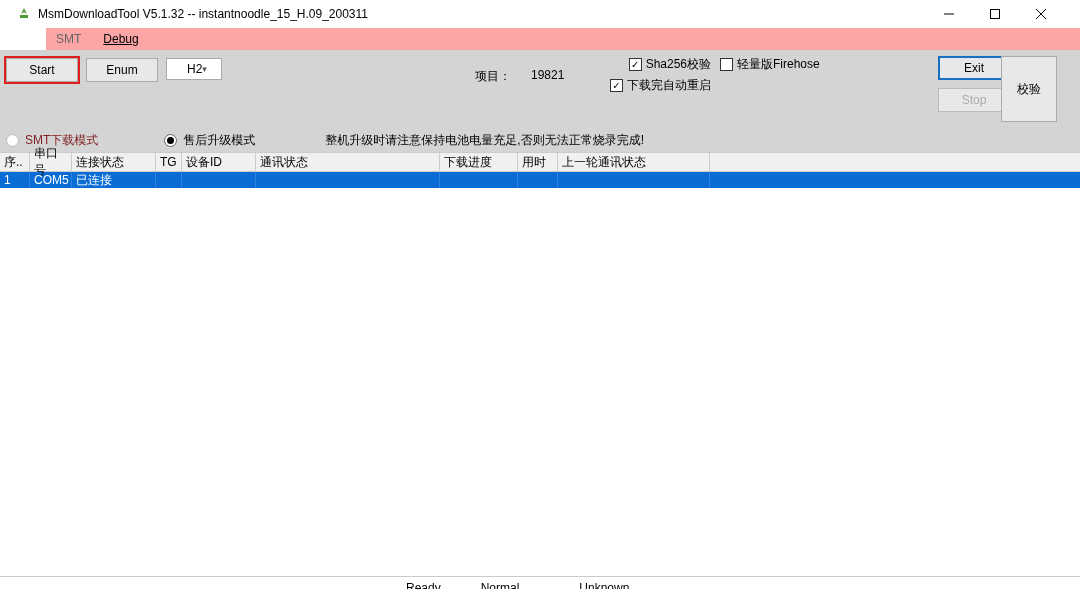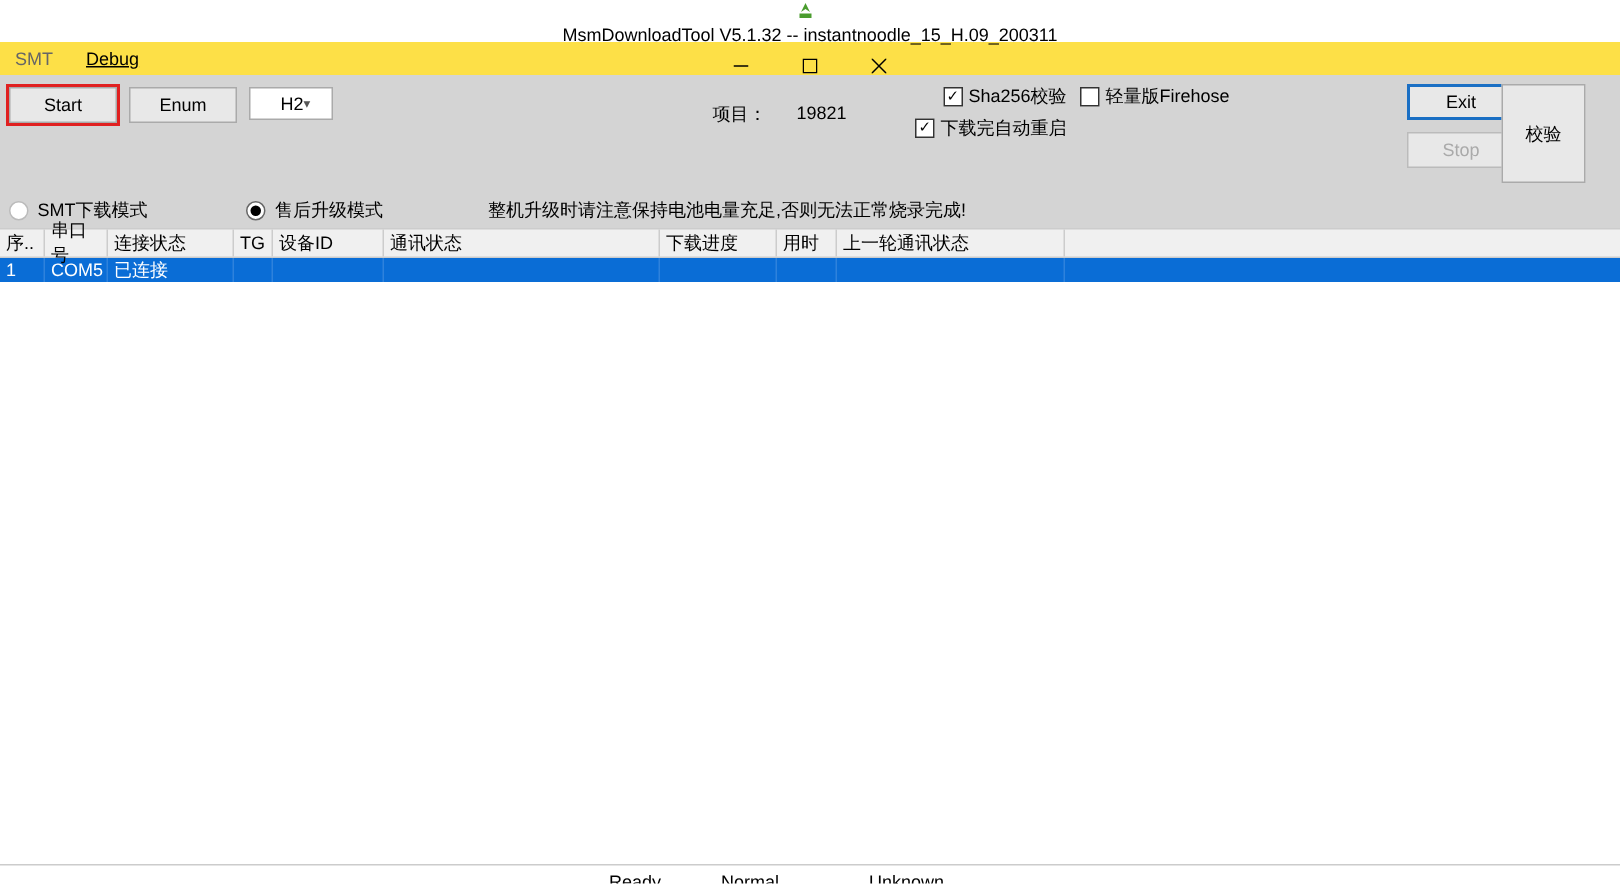--- a/index.html
+++ b/index.html
@@ -1,25 +1,25 @@
 <!DOCTYPE html>
 <html><head>
   <meta charset="utf-8">
   <style>
     * { margin: 0; padding: 0; box-sizing: border-box; font-family: "Segoe UI", Tahoma, sans-serif; }
     body { background: #fff; width: 1080px; height: 589px; overflow: hidden; font-size: 12px; }
     
-    .titlebar { height: 28px; display: flex; align-items: center; padding: 0 2px; background: #fff; flex-direction: column; }
+    .titlebar { height: 28px; display: flex; align-items: center; padding: 0 16px; background: #fff; }
     .app-icon { width: 16px; height: 16px; margin-right: 6px; }
     .title-text { flex: 1; font-size: 12px; color: #000; }
     .win-controls { display: flex; gap: 0; }
     .win-btn { width: 46px; height: 28px; display: flex; align-items: center; justify-content: center; background: transparent; border: none; }
     .win-btn svg { width: 10px; height: 10px; }
     
-    .menubar { height: 22px; display: flex; align-items: center; padding: 0 6px; gap: 14px; background: #fde047; }
+    .menubar { height: 22px; display: flex; align-items: center; padding: 0 6px; gap: 14px; background: #fca5a5; margin-left: 46px; }
     .menu-item { font-size: 12px; color: #666; padding: 2px 4px; }
     .menu-item.debug { color: #000; text-decoration: underline; }
     
     .toolbar { background: #d4d4d4; padding: 8px 6px; display: flex; align-items: flex-start; gap: 8px; height: 78px; position: relative; }
     .tool-btn { width: 72px; height: 24px; background: #e8e8e8; border: 1px solid #aaa; font-size: 12px; cursor: pointer; display: flex; align-items: center; justify-content: center; }
     .tool-btn.start-hl { outline: 2px solid #e02020; outline-offset: 0px; }
     .combo { width: 56px; height: 22px; background: #ffffff; border: 1px solid #aaa; font-size: 12px; padding: 0 20px; display: flex; align-items: center; justify-content: space-between; }
     .combo .chev { font-size: 9px; color: #555; }
     
     .project-info { position: absolute; left: 475px; top: 18px; font-size: 12px; display: flex; gap: 20px; }
@@ -34,21 +34,21 @@
     .exit-btn { width: 72px; height: 24px; background: #e8e8e8; border: 2px solid #1a6fc4; font-size: 12px; }
     .stop-btn { width: 72px; height: 24px; background: #e8e8e8; border: 1px solid #bbb; color: #aaa; font-size: 12px; }
     
     .verify-btn { position: absolute; right: 23px; top: 6px; width: 56px; height: 66px; background: #e8e8e8; border: 1px solid #aaa; font-size: 12px; display: flex; align-items: center; justify-content: center; }
     
     .mode-row { background: #d4d4d4; padding: 4px 6px; display: flex; align-items: center; gap: 6px; height: 24px; }
     .radio { width: 13px; height: 13px; border: 1px solid #666; border-radius: 50%; background: #fff; display: flex; align-items: center; justify-content: center; }
     .radio.selected::after { content: ""; width: 7px; height: 7px; background: #000; border-radius: 50%; }
     .radio.disabled { border-color: #bbb; }
     .mode-label { font-size: 12px; margin-right: 60px; }
-    .mode-label.disabled { color: #000000; }
+    .mode-label.disabled { color: #7f1d1d; }
     .warning { font-size: 12px; margin-left: 4px; }
     
     .table-header { display: flex; background: #f0f0f0; border-top: 1px solid #ccc; border-bottom: 1px solid #ccc; height: 20px; align-items: center; font-size: 12px; }
     .th { border-right: 1px solid #ccc; padding: 0 4px; height: 100%; display: flex; align-items: center; }
     .th-seq { width: 30px; }
     .th-com { width: 42px; }
     .th-conn { width: 84px; }
     .th-tg { width: 26px; }
     .th-dev { width: 74px; }
     .th-comm { width: 184px; }

